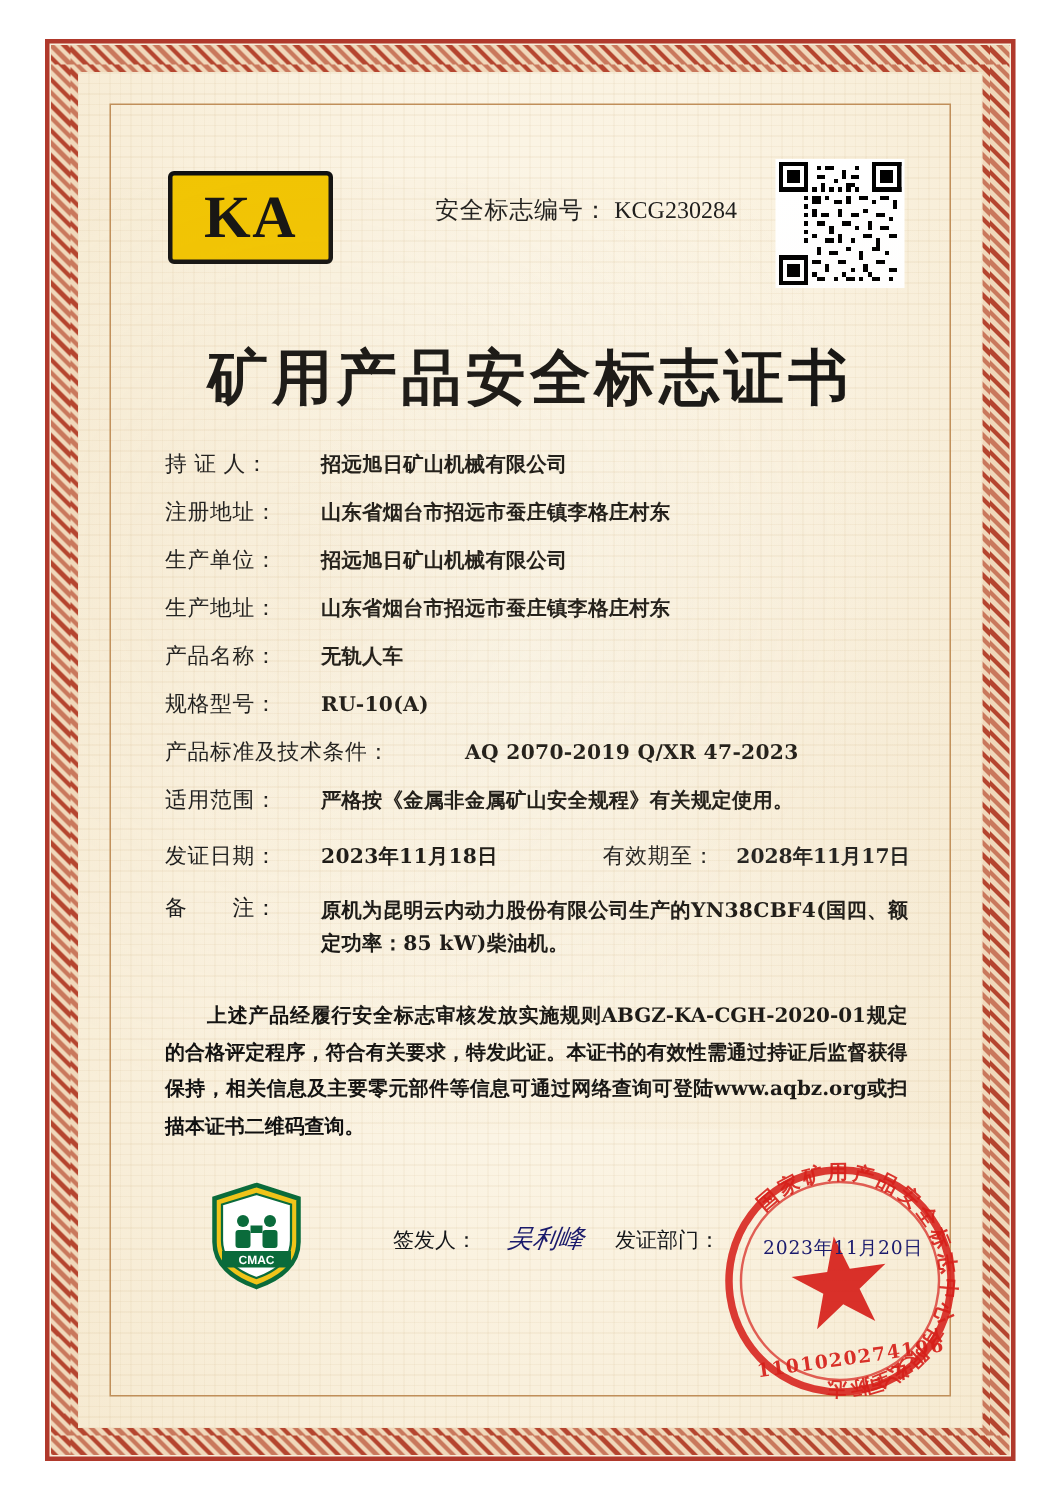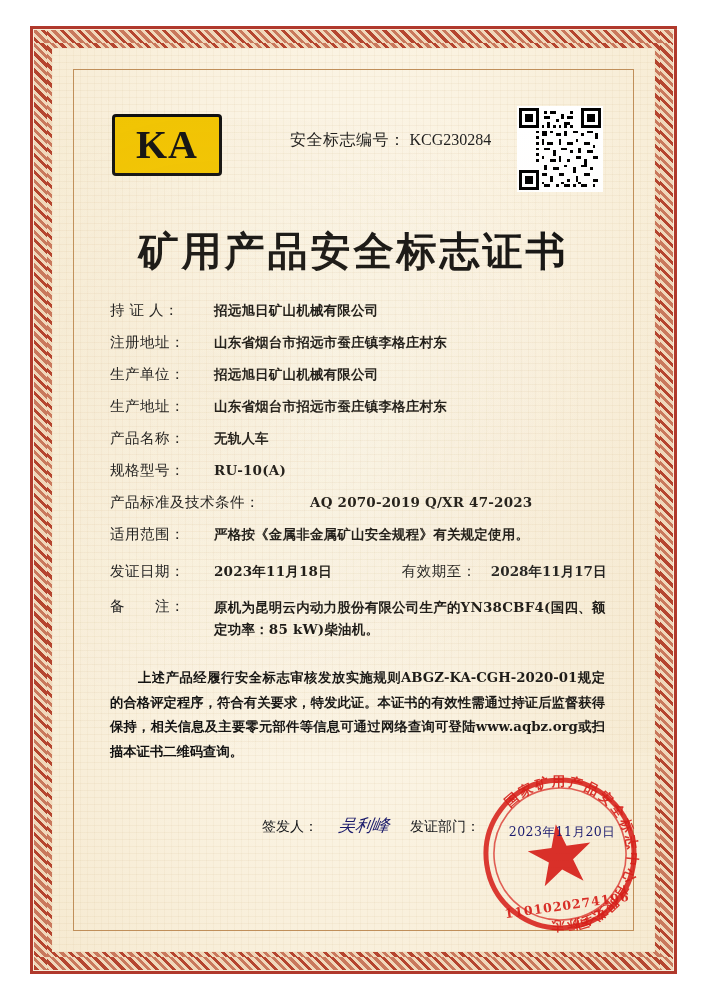--- a/index.html
+++ b/index.html
@@ -453,20 +453,35 @@
 
         <div class="row remark-row" style="margin-top:14px;">
           <div class="lbl">备　　注：</div>
           <div class="val">原机为昆明云内动力股份有限公司生产的YN38CBF4(国四、额定功率：85 kW)柴油机。</div>
         </div>
 
       </div>
 
       <div class="statement">上述产品经履行安全标志审核发放实施规则ABGZ-KA-CGH-2020-01规定的合格评定程序，符合有关要求，特发此证。本证书的有效性需通过持证后监督获得保持，相关信息及主要零元部件等信息可通过网络查询可登陆www.aqbz.org或扫描本证书二维码查询。</div>
 
+      <div class="cmac-badge">
+        <svg width="62" height="72" viewBox="0 0 62 72">
+          <path d="M31 2 L59 11 L59 40 Q59 60 31 70 Q3 60 3 40 L3 11 Z" fill="#f0c419" stroke="#0a6b3b" stroke-width="3"></path>
+          <path d="M31 8 L54 15 L54 39 Q54 56 31 64 Q8 56 8 39 L8 15 Z" fill="#ffffff" stroke="#0a6b3b" stroke-width="1.5"></path>
+          <g fill="#0a6b3b">
+            <circle cx="22" cy="26" r="4"></circle>
+            <circle cx="40" cy="26" r="4"></circle>
+            <rect x="17" y="32" width="10" height="12" rx="2"></rect>
+            <rect x="35" y="32" width="10" height="12" rx="2"></rect>
+            <rect x="27" y="29" width="8" height="5"></rect>
+          </g>
+          <rect x="8" y="46" width="46" height="11" fill="#0a6b3b"></rect>
+          <text x="31" y="54.5" font-family="Liberation Sans, sans-serif" font-size="8" font-weight="bold" fill="#ffffff" text-anchor="middle">CMAC</text>
+        </svg>
+      </div>
 
       <div class="sign-row">
         <span>签发人：</span><span class="sig">吴利峰</span><span class="issuer-label">发证部门：</span>
       </div>
 
       <div class="seal">
         <svg width="176" height="176" viewBox="0 0 176 176">
           <defs>
             <path id="sealArc" d="M 88,88 m -68,0 a 68,68 0 1,1 136,0 a 68,68 0 1,1 -136,0"></path>
           </defs>

